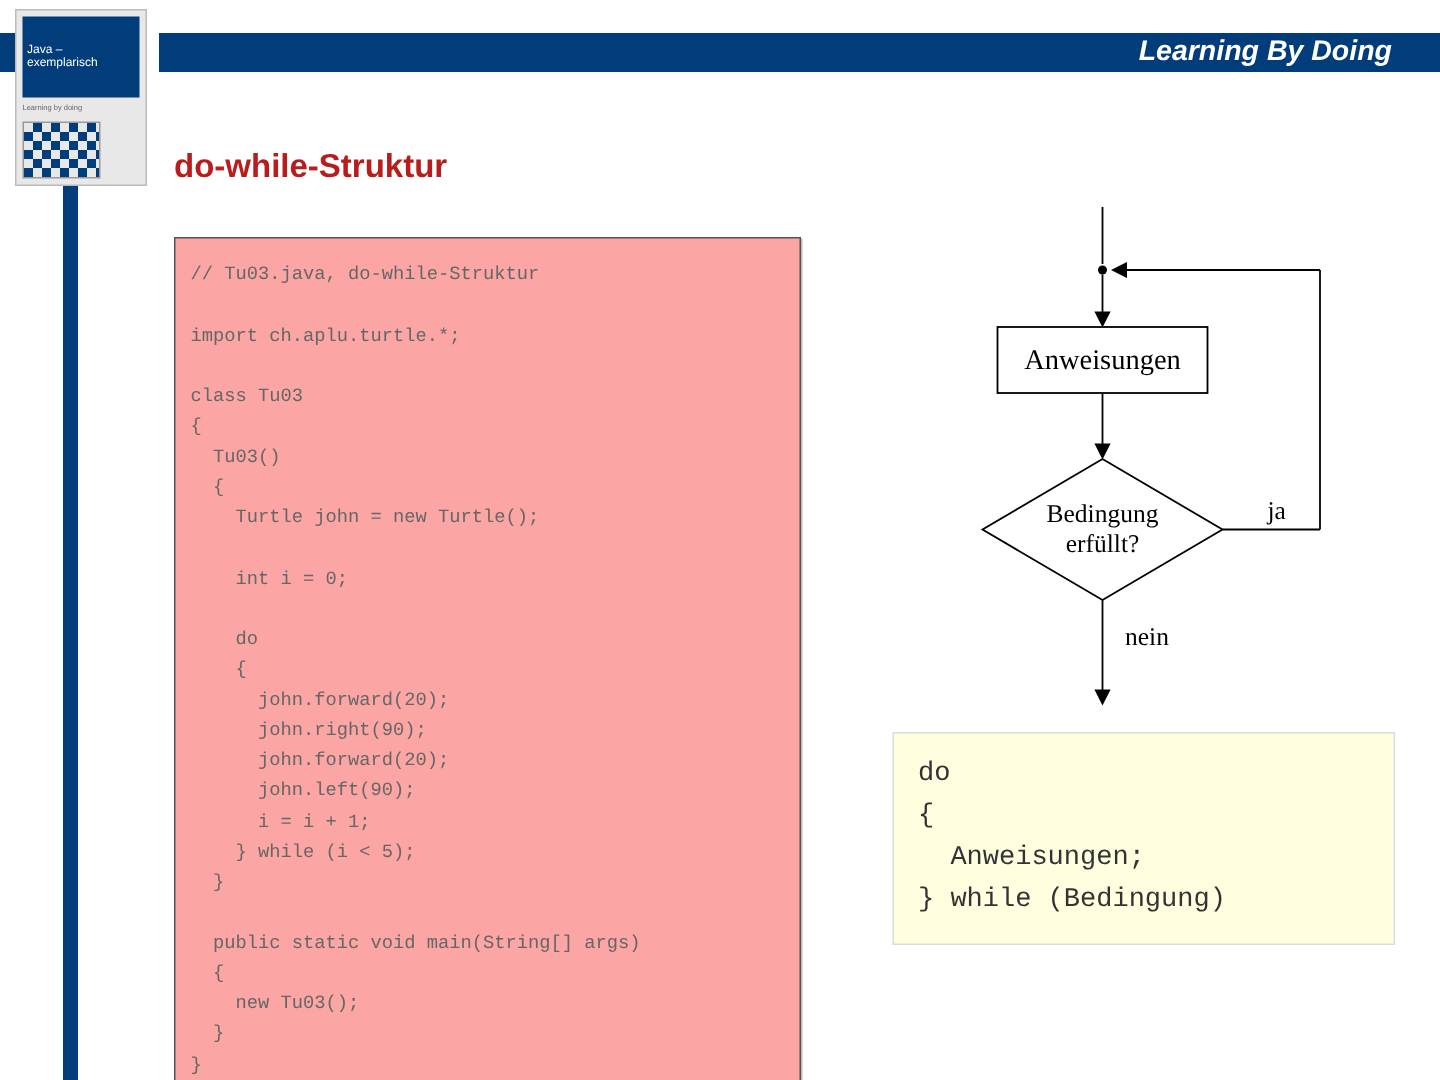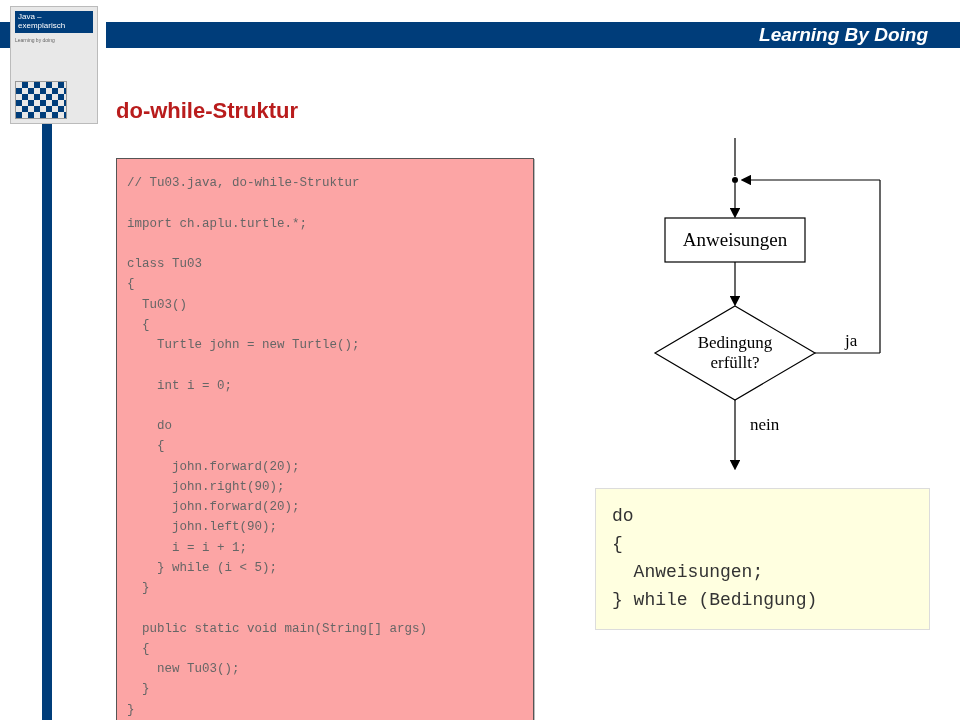--- a/index.html
+++ b/index.html
@@ -52,21 +52,21 @@
     height: 118px;
     background: #e8e8e8;
     border: 1px solid #bbb;
     font-size: 7px;
     color: #444;
     padding: 4px;
   }
   .book-cover .bc-title-box {
     background: #003d7a;
     color: #fff;
-    padding: 2px 3px;
+    padding: 18px 3px;
     font-size: 8px;
     margin-bottom: 4px;
     line-height: 1.1;
   }
   .book-cover .bc-sub {
     font-size: 5px;
     color: #666;
     margin-bottom: 6px;
   }
   .book-cover .bc-checker {

